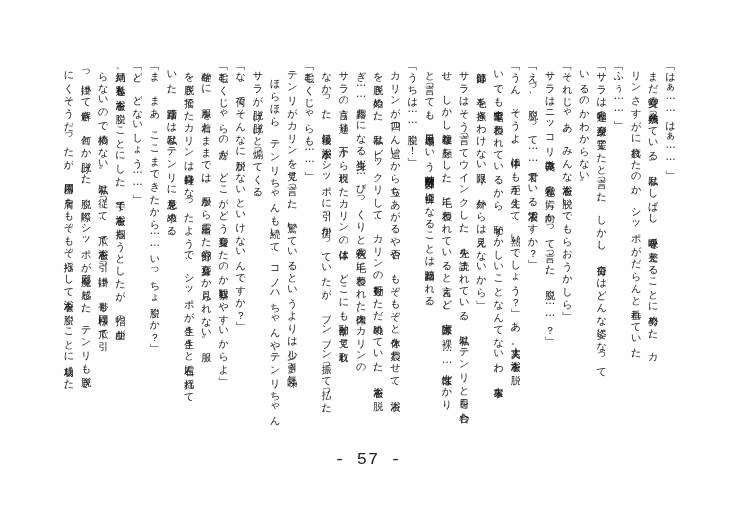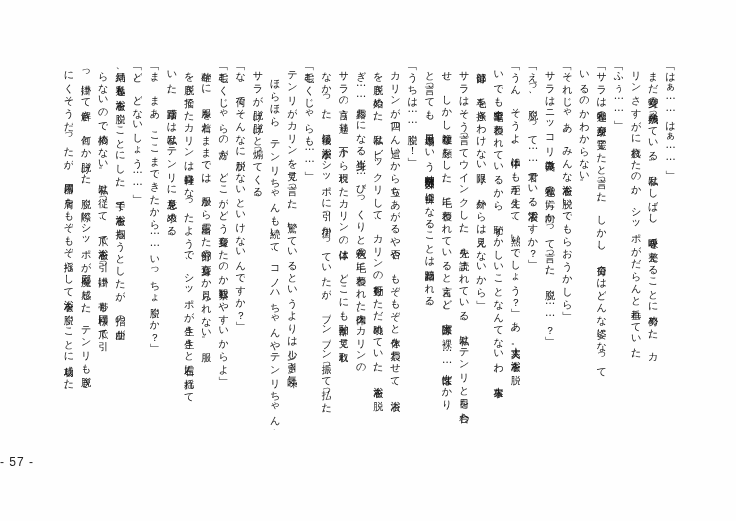--- a/index.html
+++ b/index.html
@@ -49,24 +49,25 @@
   }
   .vline.indent {
     padding-top: 8px;
     box-sizing: border-box;
   }
   .page-number {
     position: absolute;
     left: 0;
     right: 0;
     bottom: 52px;
-    font-size: 12px;
+    text-align: center;
+    font-size: 17px;
     letter-spacing: 1px;
     color: #222;
-    font-family: Liberation Sans, sans-serif;
+    font-family: Liberation Mono, monospace;
   }
 </style>
 </head>
 <body>
 
 <div class="page">
   <div class="text-area">
     <div class="vline">「はぁ……はぁ……」</div>
     <div class="vline">まだ変身の余熱残っている。私はしばし、呼吸を整えることに努めた。カ</div>
     <div class="vline">リンさすがに疲れたのか、シッポがだらんと垂れていた。</div>

